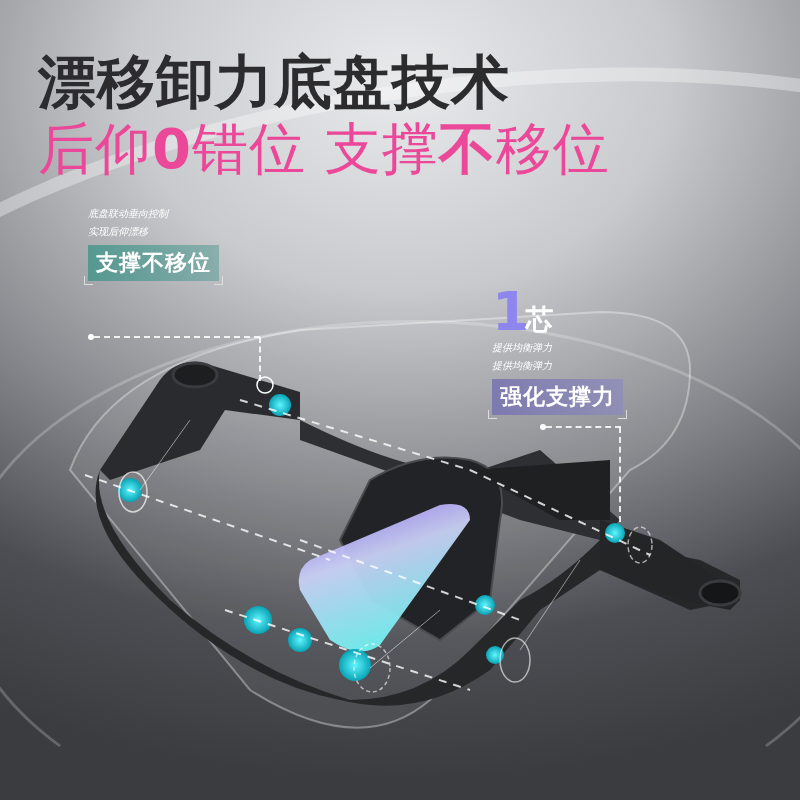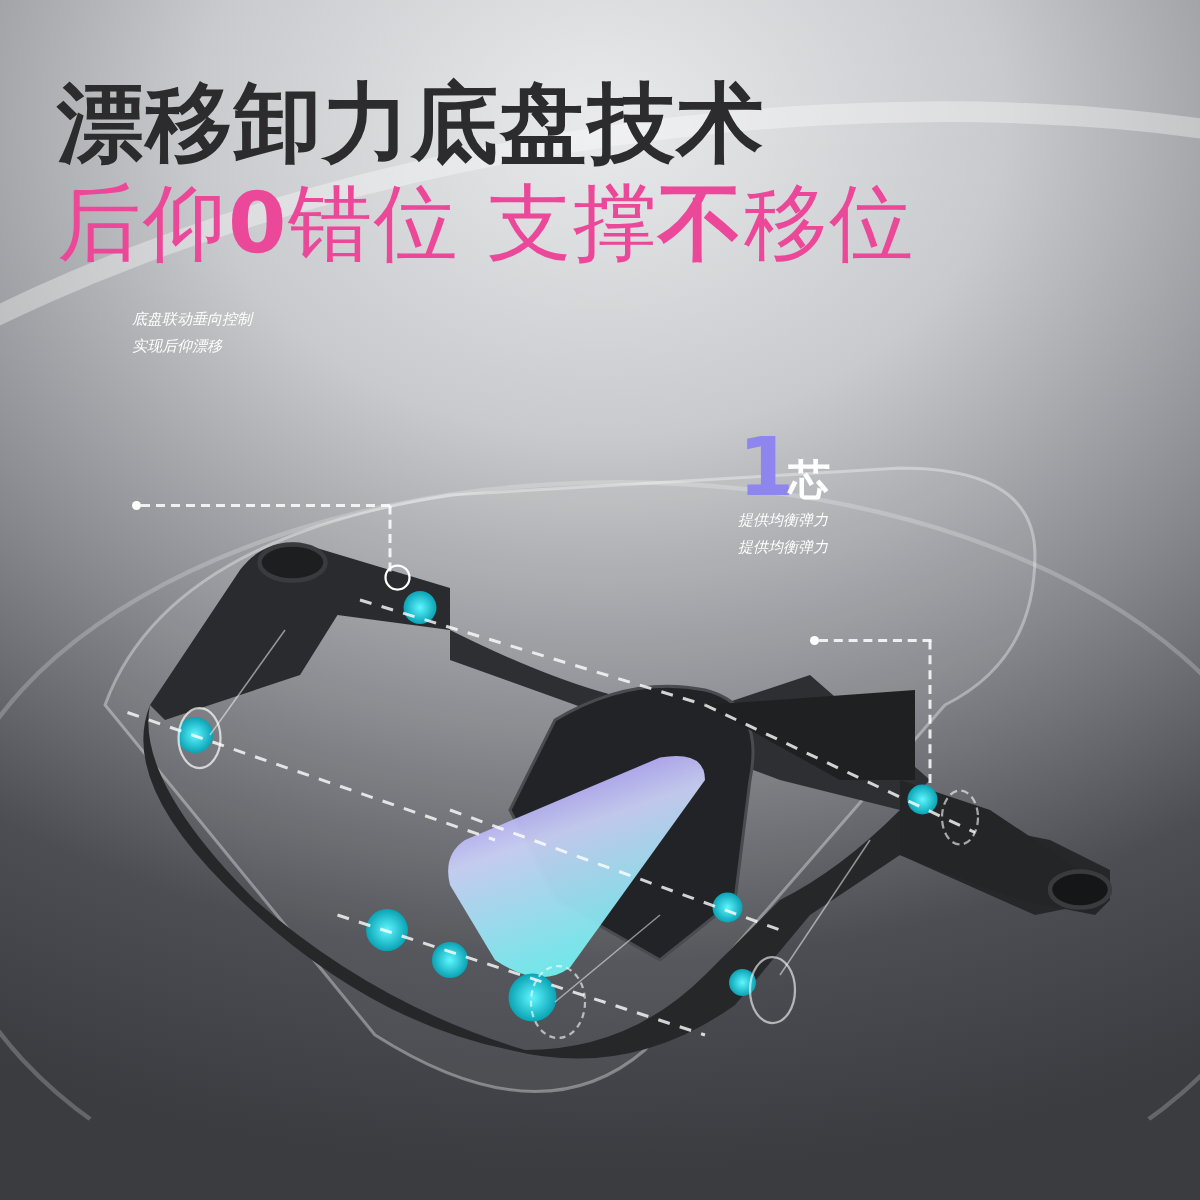--- a/index.html
+++ b/index.html
@@ -102,23 +102,25 @@
 
 <div class="dot" style="left:540px;top:424px;"></div>
 <div class="dash" style="left:546px;top:426px;width:75px;"></div>
 <div class="vdash" style="left:619px;top:427px;height:95px;"></div>
 
 <div class="callout" style="left:88px;top:205px;">
   <div class="desc">
     <div>底盘联动垂向控制</div>
     <div>实现后仰漂移</div>
   </div>
+  <div class="badge" style="background:linear-gradient(90deg,rgba(70,150,140,0.85),rgba(100,160,155,0.6));">支撑不移位</div>
 </div>
 
 <div class="callout" style="left:492px;top:285px;">
   <div>
     <span class="bignum" style="color:#8e86ee;">1</span><span class="bigchar">芯</span>
   </div>
   <div class="desc">
     <div>提供均衡弹力</div>
     <div>提供均衡弹力</div>
   </div>
+  <div class="badge" style="background:linear-gradient(90deg,rgba(120,118,175,0.9),rgba(140,138,190,0.7));">强化支撑力</div>
 </div>
 
 </body></html>

